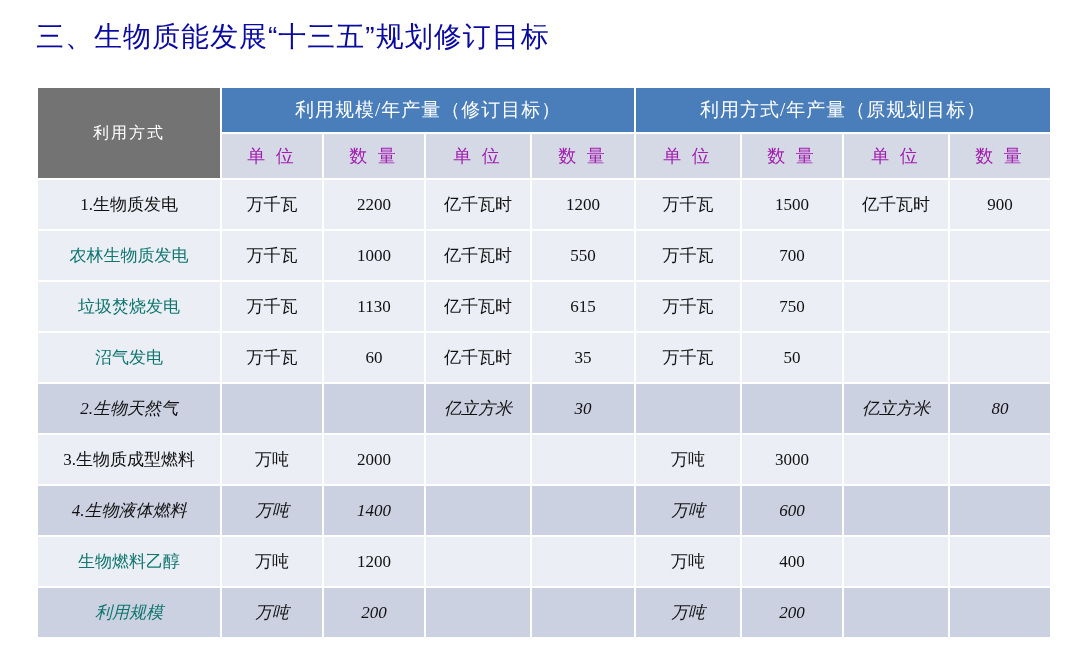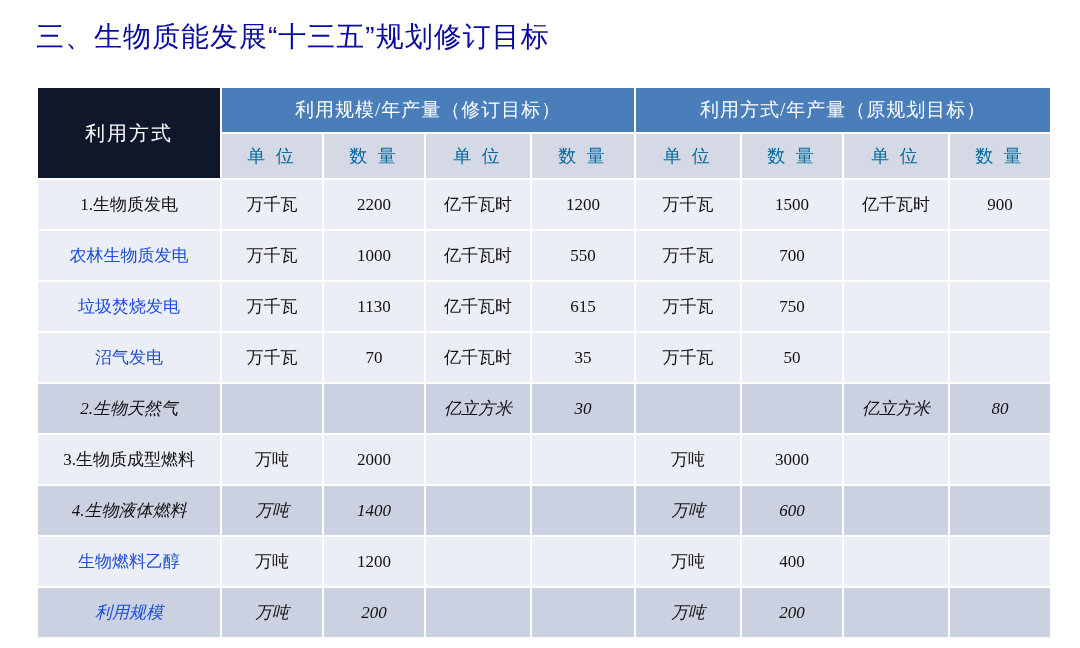--- a/index.html
+++ b/index.html
@@ -62,29 +62,29 @@
   
   .h-main {
     background: #4a7ebb;
     color: #ffffff;
     font-size: 19px;
     height: 44px;
     letter-spacing: 1px;
     font-family: Liberation Serif, serif;
   }
   .h-usefirst {
-    background: #0f172a;
+    background: #737373;
     color: #ffffff;
-    font-size: 20px;
+    font-size: 16px;
     letter-spacing: 2px;
     height: 90px;
   }
   .h-sub {
     background: #d5d9e6;
-    color: #0369a1;
+    color: #a21caf;
     font-size: 18px;
     height: 44px;
     letter-spacing: 3px;
   }
 
   
   .row-light td { background: #eceef6; }
   .row-dark  td { background: #ccd1e1; font-style: italic; }
 
   table.data-table tbody td {
@@ -92,21 +92,21 @@
     font-size: 17px;
     color: #111111;
   }
 
   td.cat {
     text-align: center;
     font-size: 17px;
     color: #111111;
   }
   td.cat.sub-item {
-    color: #1d4ed8;
+    color: #0f766e;
   }
 
   td.num-red { color: #cc2222; font-weight: bold; }
   td.num-blue { color: #2a5f9e; font-weight: bold; }
   td.unit { color: #121212; }
 
   .empty { font-size: 0; line-height: 0; }
 </style>
 </head>
 <body>
@@ -175,21 +175,21 @@
             <td class="unit">亿千瓦时</td>
             <td class="num-red">615</td>
             <td class="unit">万千瓦</td>
             <td class="num-blue">750</td>
             <td class="unit empty"></td>
             <td class="num-blue empty"></td>
           </tr>
           <tr class="row-light">
             <td class="cat sub-item">沼气发电</td>
             <td class="unit">万千瓦</td>
-            <td class="num-red">70</td>
+            <td class="num-red">60</td>
             <td class="unit">亿千瓦时</td>
             <td class="num-red">35</td>
             <td class="unit">万千瓦</td>
             <td class="num-blue">50</td>
             <td class="unit empty"></td>
             <td class="num-blue empty"></td>
           </tr>
           <tr class="row-dark">
             <td class="cat">2.生物天然气</td>
             <td class="unit empty"></td>

